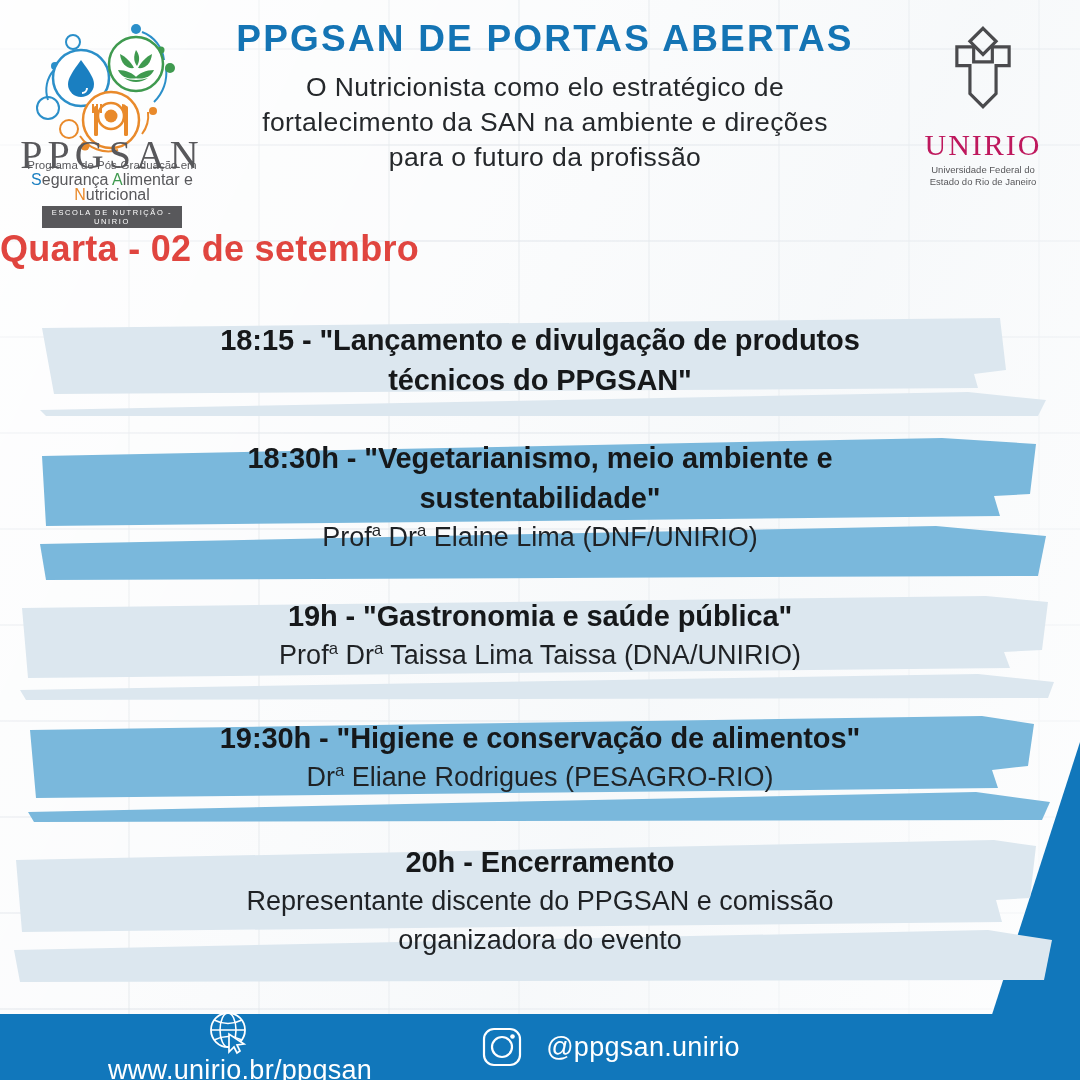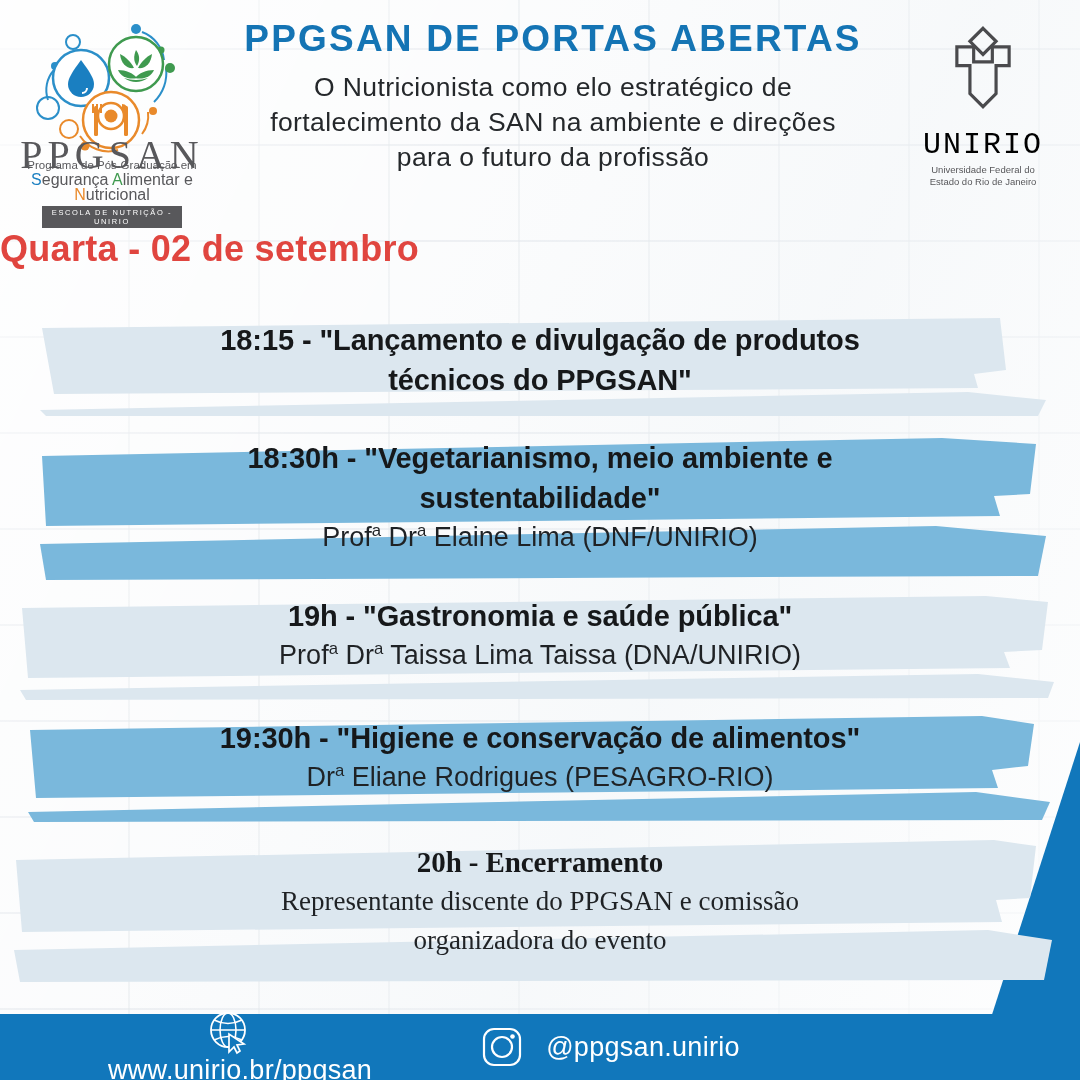--- a/index.html
+++ b/index.html
@@ -36,23 +36,23 @@
   .right-wedge{
     position:absolute;right:0;top:742px;width:120px;height:290px;
     background:#1177bb;
     clip-path:polygon(100% 0,100% 100%,22% 100%,100% 0);
   }
   
   .header{position:absolute;top:0;left:0;right:0;height:200px;}
   .logo-ppgsan{position:absolute;left:14px;top:16px;width:196px;height:180px;}
   .logo-unirio{position:absolute;right:22px;top:22px;width:150px;height:170px;
     display:flex;flex-direction:column;align-items:center;}
-  .unirio-word{font-family:Liberation Mono, monospace;font-size:30px;letter-spacing:2px;color:#000000;margin-top:2px;}
+  .unirio-word{font-family:Liberation Serif, serif;font-size:30px;letter-spacing:2px;color:#be185d;margin-top:2px;}
   .unirio-sub{font-size:9.5px;line-height:12px;color:#57575a;text-align:center;margin-top:2px;}
-  .head-text{position:absolute;left:208px;top:18px;width:690px;text-align:center;}
+  .head-text{position:absolute;left:200px;top:18px;width:690px;text-align:center;}
   .head-title{
     font-size:37px;font-weight:bold;color:#1474b4;letter-spacing:2.2px;
     line-height:42px;
   }
   .head-sub{
     margin-top:10px;font-size:26.5px;line-height:35px;color:#25282b;
     font-weight:400;letter-spacing:.4px;
   }
   
   .date-line{
@@ -228,21 +228,21 @@
         <path d="M4 102 L952 82 L1026 92 L1018 110 L10 112 Z" fill="#7ab8dc"></path>
       </svg>
       <div class="entry-text" style="padding-top:12px;">
         <div class="e-title">19:30h - "Higiene e conservação de alimentos"</div>
         <div class="e-speaker">
           <span>Dr</span><sup>a</sup><span> Eliane Rodrigues (PESAGRO-RIO)</span>
         </div>
       </div>
     </div>
 
-    <div class="entry" style="height:160px;font-family:Liberation Serif, serif;">
+    <div class="entry" style="height:160px;">
       <svg class="stroke" style="left:8px;top:4px;" width="1050" height="152" viewBox="0 0 1050 152">
         <path d="M8 28 L986 8 L1028 14 L1022 66 L988 68 L994 90 L14 100 Z" fill="#dce7ef"></path>
         <path d="M6 118 L980 98 L1044 108 L1036 148 L12 150 Z" fill="#dce7ef"></path>
       </svg>
       <div class="entry-text" style="padding-top:14px;">
         <div class="e-title">20h - Encerramento</div>
         <div class="e-speaker">Representante discente do PPGSAN e comissão</div>
         <div class="e-speaker">organizadora do evento</div>
       </div>
     </div>

